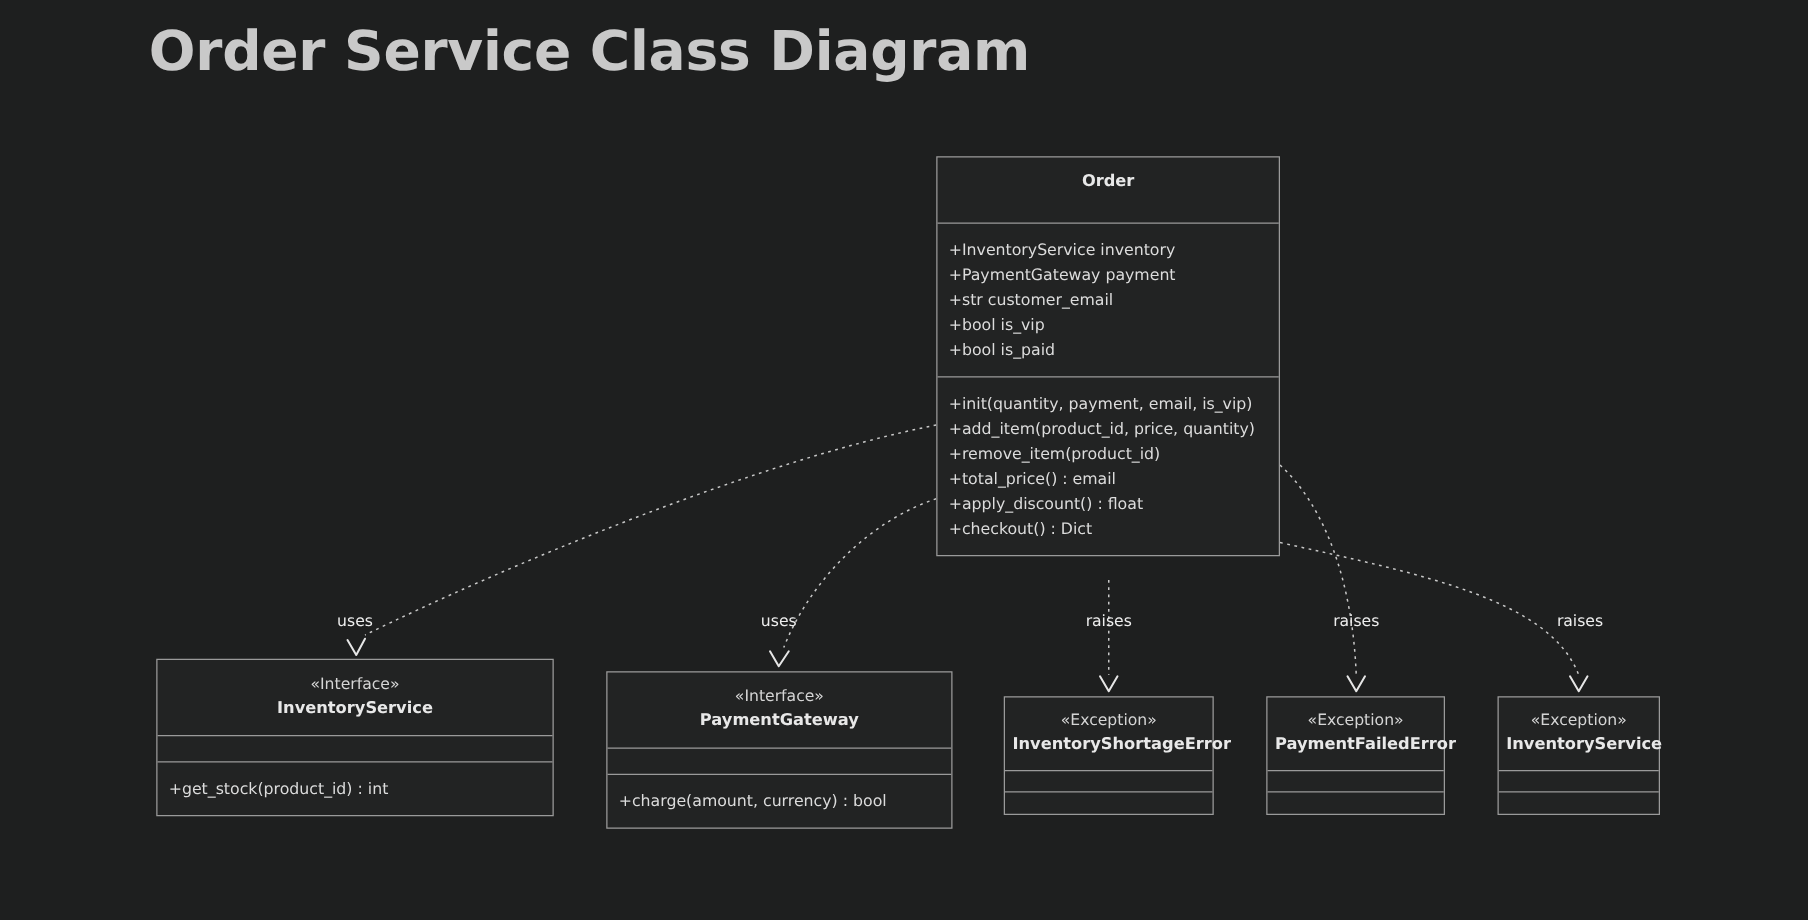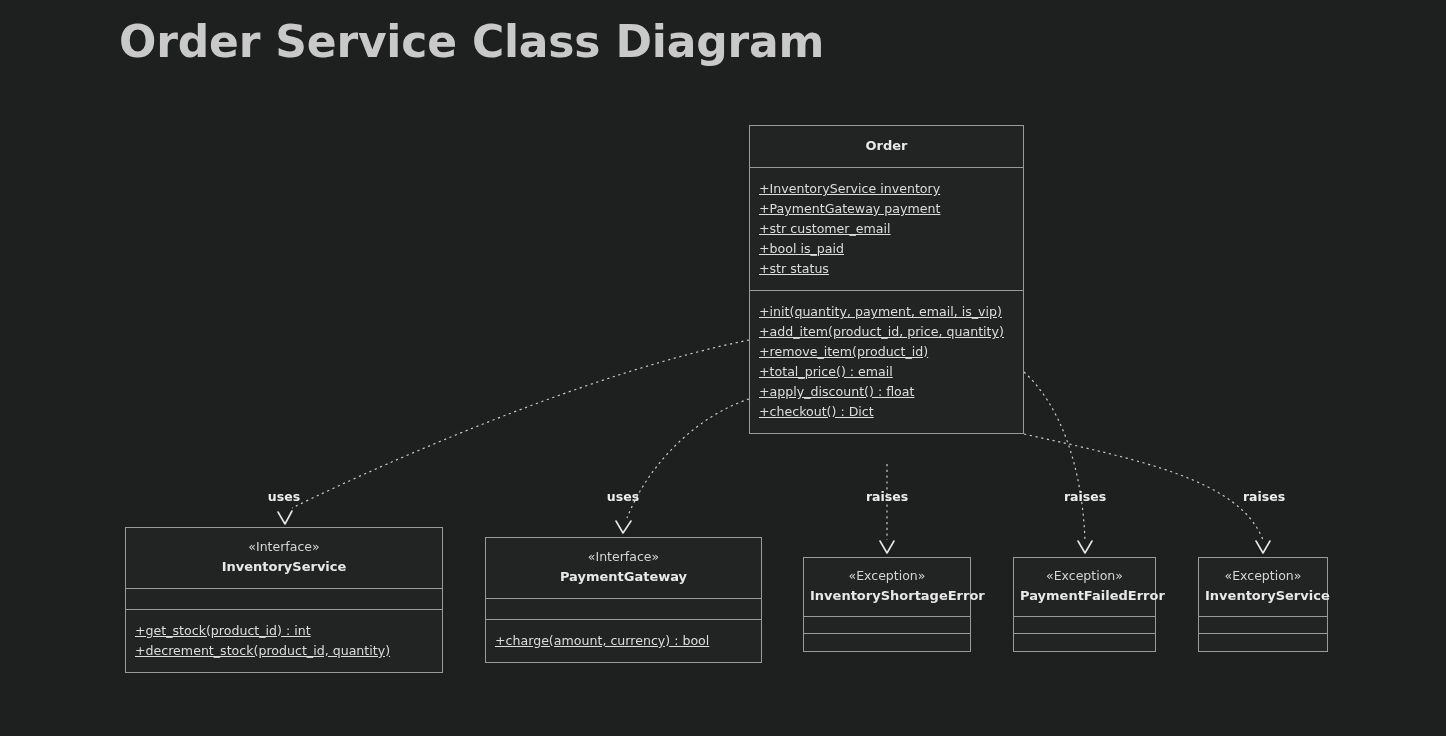--- a/index.html
+++ b/index.html
@@ -45,21 +45,21 @@
   .edge-head {
     fill: none;
     stroke: #e6e6e6;
     stroke-width: 1.6;
     stroke-linecap: round;
     stroke-linejoin: round;
   }
   .edge-label {
     position: absolute;
     font-size: 12.5px;
-    font-weight: bold;
+    font-weight: normal;
     color: #ededed;
     white-space: nowrap;
     transform: translateX(-50%);
   }
 
   
   .uml-class {
     position: absolute;
     box-sizing: border-box;
     background: #222323;
@@ -80,39 +80,38 @@
   .uml-name {
     display: block;
     font-size: 13px;
     font-weight: bold;
     color: #e8e8e8;
     line-height: 1.55;
   }
   .uml-compartment {
     box-sizing: border-box;
     padding: 11px 8px 11px 9px;
-    text-decoration: underline;
   }
   .uml-compartment.divided {
     border-bottom: 1.3px solid #9a9a9a;
   }
   .uml-compartment.empty-slot {
     height: 21px;
     padding: 0;
   }
   .uml-row {
     font-size: 12.6px;
     line-height: 20px;
     color: #dcdcdc;
     white-space: nowrap;
   }
 
   
   #class-order { left: 749px; top: 125px; width: 275px; }
-  #class-order .uml-header { padding-top: 10px; padding-bottom: 11px; }
+  #class-order .uml-header { padding-top: 10px; padding-bottom: 22px; }
 
   #class-inventoryservice { left: 125px; top: 527px; width: 318px; }
   #class-paymentgateway   { left: 485px; top: 537px; width: 277px; }
   #class-inventoryshortageerror { left: 803px; top: 557px; width: 168px; }
   #class-paymentfailederror     { left: 1013px; top: 557px; width: 143px; }
   #class-invalidordererror      { left: 1198px; top: 557px; width: 130px; }
 
   .exception-box .uml-header { padding: 9px 6px 10px; }
   .exception-box .uml-compartment.empty-slot { height: 17px; }
 </style>
@@ -146,42 +145,41 @@
 <div class="edge-label" style="left:1264px; top:489px;">raises</div>
 
 <div class="uml-class" id="class-order">
   <div class="uml-header">
     <span class="uml-name">Order</span>
   </div>
   <div class="uml-compartment divided">
     <div class="uml-row">+InventoryService inventory</div>
     <div class="uml-row">+PaymentGateway payment</div>
     <div class="uml-row">+str customer_email</div>
+    <div class="uml-row">+bool is_vip</div>
     <div class="uml-row">+bool is_paid</div>
-    <div class="uml-row">+str status</div>
   </div>
   <div class="uml-compartment">
     <div class="uml-row">+init(quantity, payment, email, is_vip)</div>
     <div class="uml-row">+add_item(product_id, price, quantity)</div>
     <div class="uml-row">+remove_item(product_id)</div>
     <div class="uml-row">+total_price() : email</div>
     <div class="uml-row">+apply_discount() : float</div>
     <div class="uml-row">+checkout() : Dict</div>
   </div>
 </div>
 
 <div class="uml-class" id="class-inventoryservice">
   <div class="uml-header">
     <span class="uml-stereotype">«Interface»</span>
     <span class="uml-name">InventoryService</span>
   </div>
   <div class="uml-compartment empty-slot divided"></div>
   <div class="uml-compartment">
     <div class="uml-row">+get_stock(product_id) : int</div>
-    <div class="uml-row">+decrement_stock(product_id, quantity)</div>
   </div>
 </div>
 
 <div class="uml-class" id="class-paymentgateway">
   <div class="uml-header">
     <span class="uml-stereotype">«Interface»</span>
     <span class="uml-name">PaymentGateway</span>
   </div>
   <div class="uml-compartment empty-slot divided"></div>
   <div class="uml-compartment">

